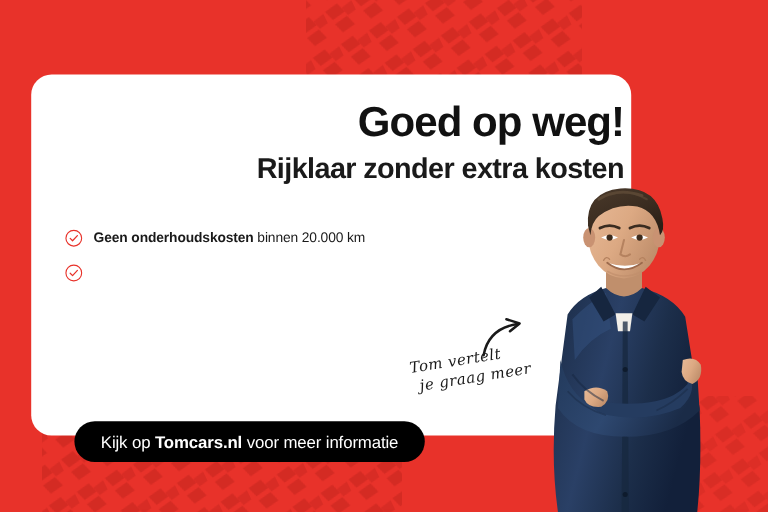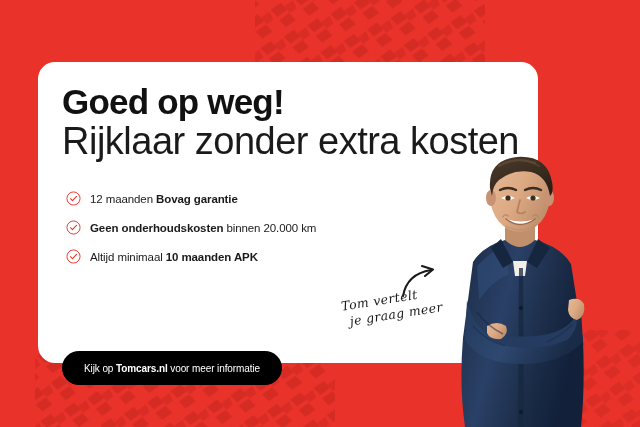--- a/index.html
+++ b/index.html
@@ -41,46 +41,47 @@
     left: 520px;
     top: 330px;
     width: 140px;
     height: 110px;
     opacity: 0.22;
   }
 
   
   #card {
     position: absolute;
-    left: 38px;
+    left: 26px;
     top: 62px;
     width: 500px;
     height: 301px;
     background: #FFFFFF;
     border-radius: 17px;
+    text-align: right;
   }
 
   
   #headline {
     position: absolute;
     left: 24px;
     top: 20px;
     width: 470px;
   }
   .h-line1 {
     font-size: 35px;
     font-weight: 700;
     color: #111111;
     letter-spacing: -0.8px;
     line-height: 40px;
     white-space: nowrap;
   }
   .h-line2 {
-    font-size: 38px;
-    font-weight: 400;
+    font-size: 24px;
+    font-weight: 700;
     color: #1A1A1A;
     letter-spacing: -0.5px;
     line-height: 38px;
     white-space: nowrap;
   }
 
   
   #benefits {
     position: absolute;
     left: 28px;
@@ -115,21 +116,21 @@
     height: 34px;
     padding: 0 22px;
     display: flex;
     align-items: center;
     background: #000000;
     border-radius: 17px;
     cursor: pointer;
     z-index: 6;
   }
   #cta-label {
-    font-size: 10px;
+    font-size: 14px;
     color: #FFFFFF;
     letter-spacing: -0.1px;
     white-space: nowrap;
   }
   #cta-label b { font-weight: 700; }
 
   
   #handnote {
     position: absolute;
     left: 342px;
@@ -202,49 +203,39 @@
 
   <div id="card">
 
     <div id="headline">
       <div class="h-line1">Goed op weg!</div>
       <div class="h-line2">Rijklaar zonder extra kosten</div>
     </div>
 
     <div id="benefits">
 
-      <div class="benefit-row">
-        <span class="check-icon">
-          <svg viewBox="0 0 16 16" width="15" height="15">
-            <circle cx="8" cy="8" r="7" fill="none" stroke="#E8322A" stroke-width="1"></circle>
-            <path d="M4.8 8.2 L6.9 10.3 L11.2 5.7" fill="none" stroke="#E8322A" stroke-width="1.1" stroke-linecap="round" stroke-linejoin="round"></path>
-          </svg>
-        </span>
-        <span class="benefit-text"><span>12 maanden </span><b>Bovag garantie</b><span></span></span>
-      </div>
 
 
       <div class="benefit-row">
         <span class="check-icon">
           <svg viewBox="0 0 16 16" width="15" height="15">
             <circle cx="8" cy="8" r="7" fill="none" stroke="#E8322A" stroke-width="1"></circle>
             <path d="M4.8 8.2 L6.9 10.3 L11.2 5.7" fill="none" stroke="#E8322A" stroke-width="1.1" stroke-linecap="round" stroke-linejoin="round"></path>
           </svg>
         </span>
         <span class="benefit-text"><span></span><b>Geen onderhoudskosten</b><span> binnen 20.000 km</span></span>
       </div>
 
       <div class="benefit-row">
         <span class="check-icon">
           <svg viewBox="0 0 16 16" width="15" height="15">
             <circle cx="8" cy="8" r="7" fill="none" stroke="#E8322A" stroke-width="1"></circle>
             <path d="M4.8 8.2 L6.9 10.3 L11.2 5.7" fill="none" stroke="#E8322A" stroke-width="1.1" stroke-linecap="round" stroke-linejoin="round"></path>
           </svg>
         </span>
-        <span class="benefit-text"><span>Altijd minimaal </span><b>10 maanden APK</b><span></span></span>
       </div>
 
 
     </div>
   </div>
 
   <div id="handarrow">
     <svg viewBox="0 0 44 36" width="44" height="36">
       <path d="M5 33 C7 22, 14 10, 33 7" fill="none" stroke="#1A1A1A" stroke-width="2.1" stroke-linecap="round"></path>
       <path d="M24 3 L35 6.5 L27 13" fill="none" stroke="#1A1A1A" stroke-width="2.1" stroke-linecap="round" stroke-linejoin="round"></path>

